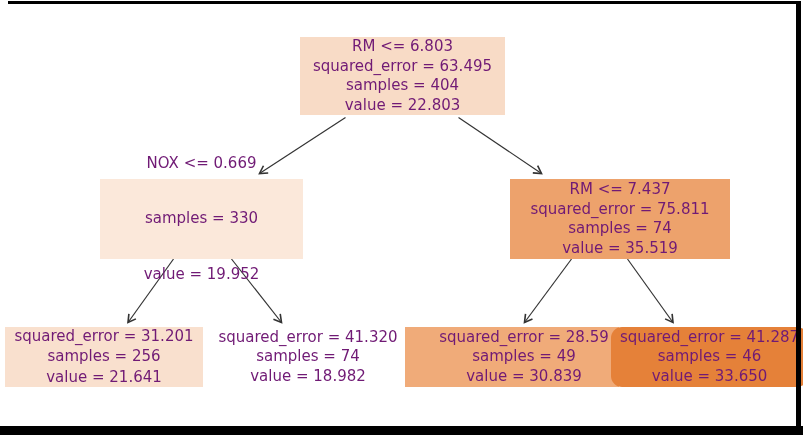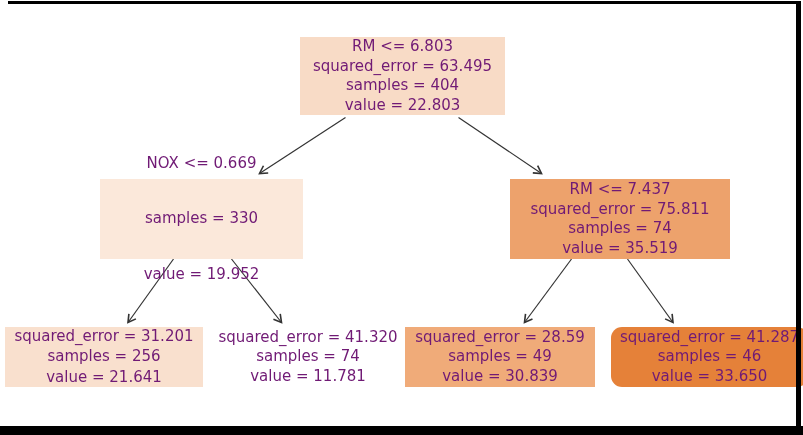--- a/index.html
+++ b/index.html
@@ -73,24 +73,24 @@
 
   <div class="node" style="left: 5px; top: 327px; width: 198px; height: 60px; background: rgb(249, 224, 206); justify-content: space-between;">
     <span class="node-line">squared_error = 31.201</span>
     <span class="node-line">samples = 256</span>
     <span class="node-line">value = 21.641</span>
   </div>
 
   <div class="node" style="left: 212px; top: 327px; width: 192px; height: 60px; background: rgb(255, 255, 255);">
     <span class="node-line">squared_error = 41.320</span>
     <span class="node-line">samples = 74</span>
-    <span class="node-line">value = 11.781</span>
+    <span class="node-line">value = 18.982</span>
   </div>
 
-  <div class="node" style="left: 405px; top: 327px; width: 190px; height: 60px; background: rgb(240, 171, 121);">
+  <div class="node" style="left: 405px; top: 327px; width: 190px; height: 60px; background: rgb(240, 171, 121); padding-left: 24px;">
     <span class="node-line">squared_error = 28.59</span>
     <span class="node-line">samples = 49</span>
     <span class="node-line">value = 30.839</span>
   </div>
 
   <div class="node" style="left: 611px; top: 327px; width: 197px; height: 60px; background: rgb(229, 129, 57); border-radius: 11px;">
     <span class="node-line">squared_error = 41.287</span>
     <span class="node-line">samples = 46</span>
     <span class="node-line">value = 33.650</span>
   </div>

